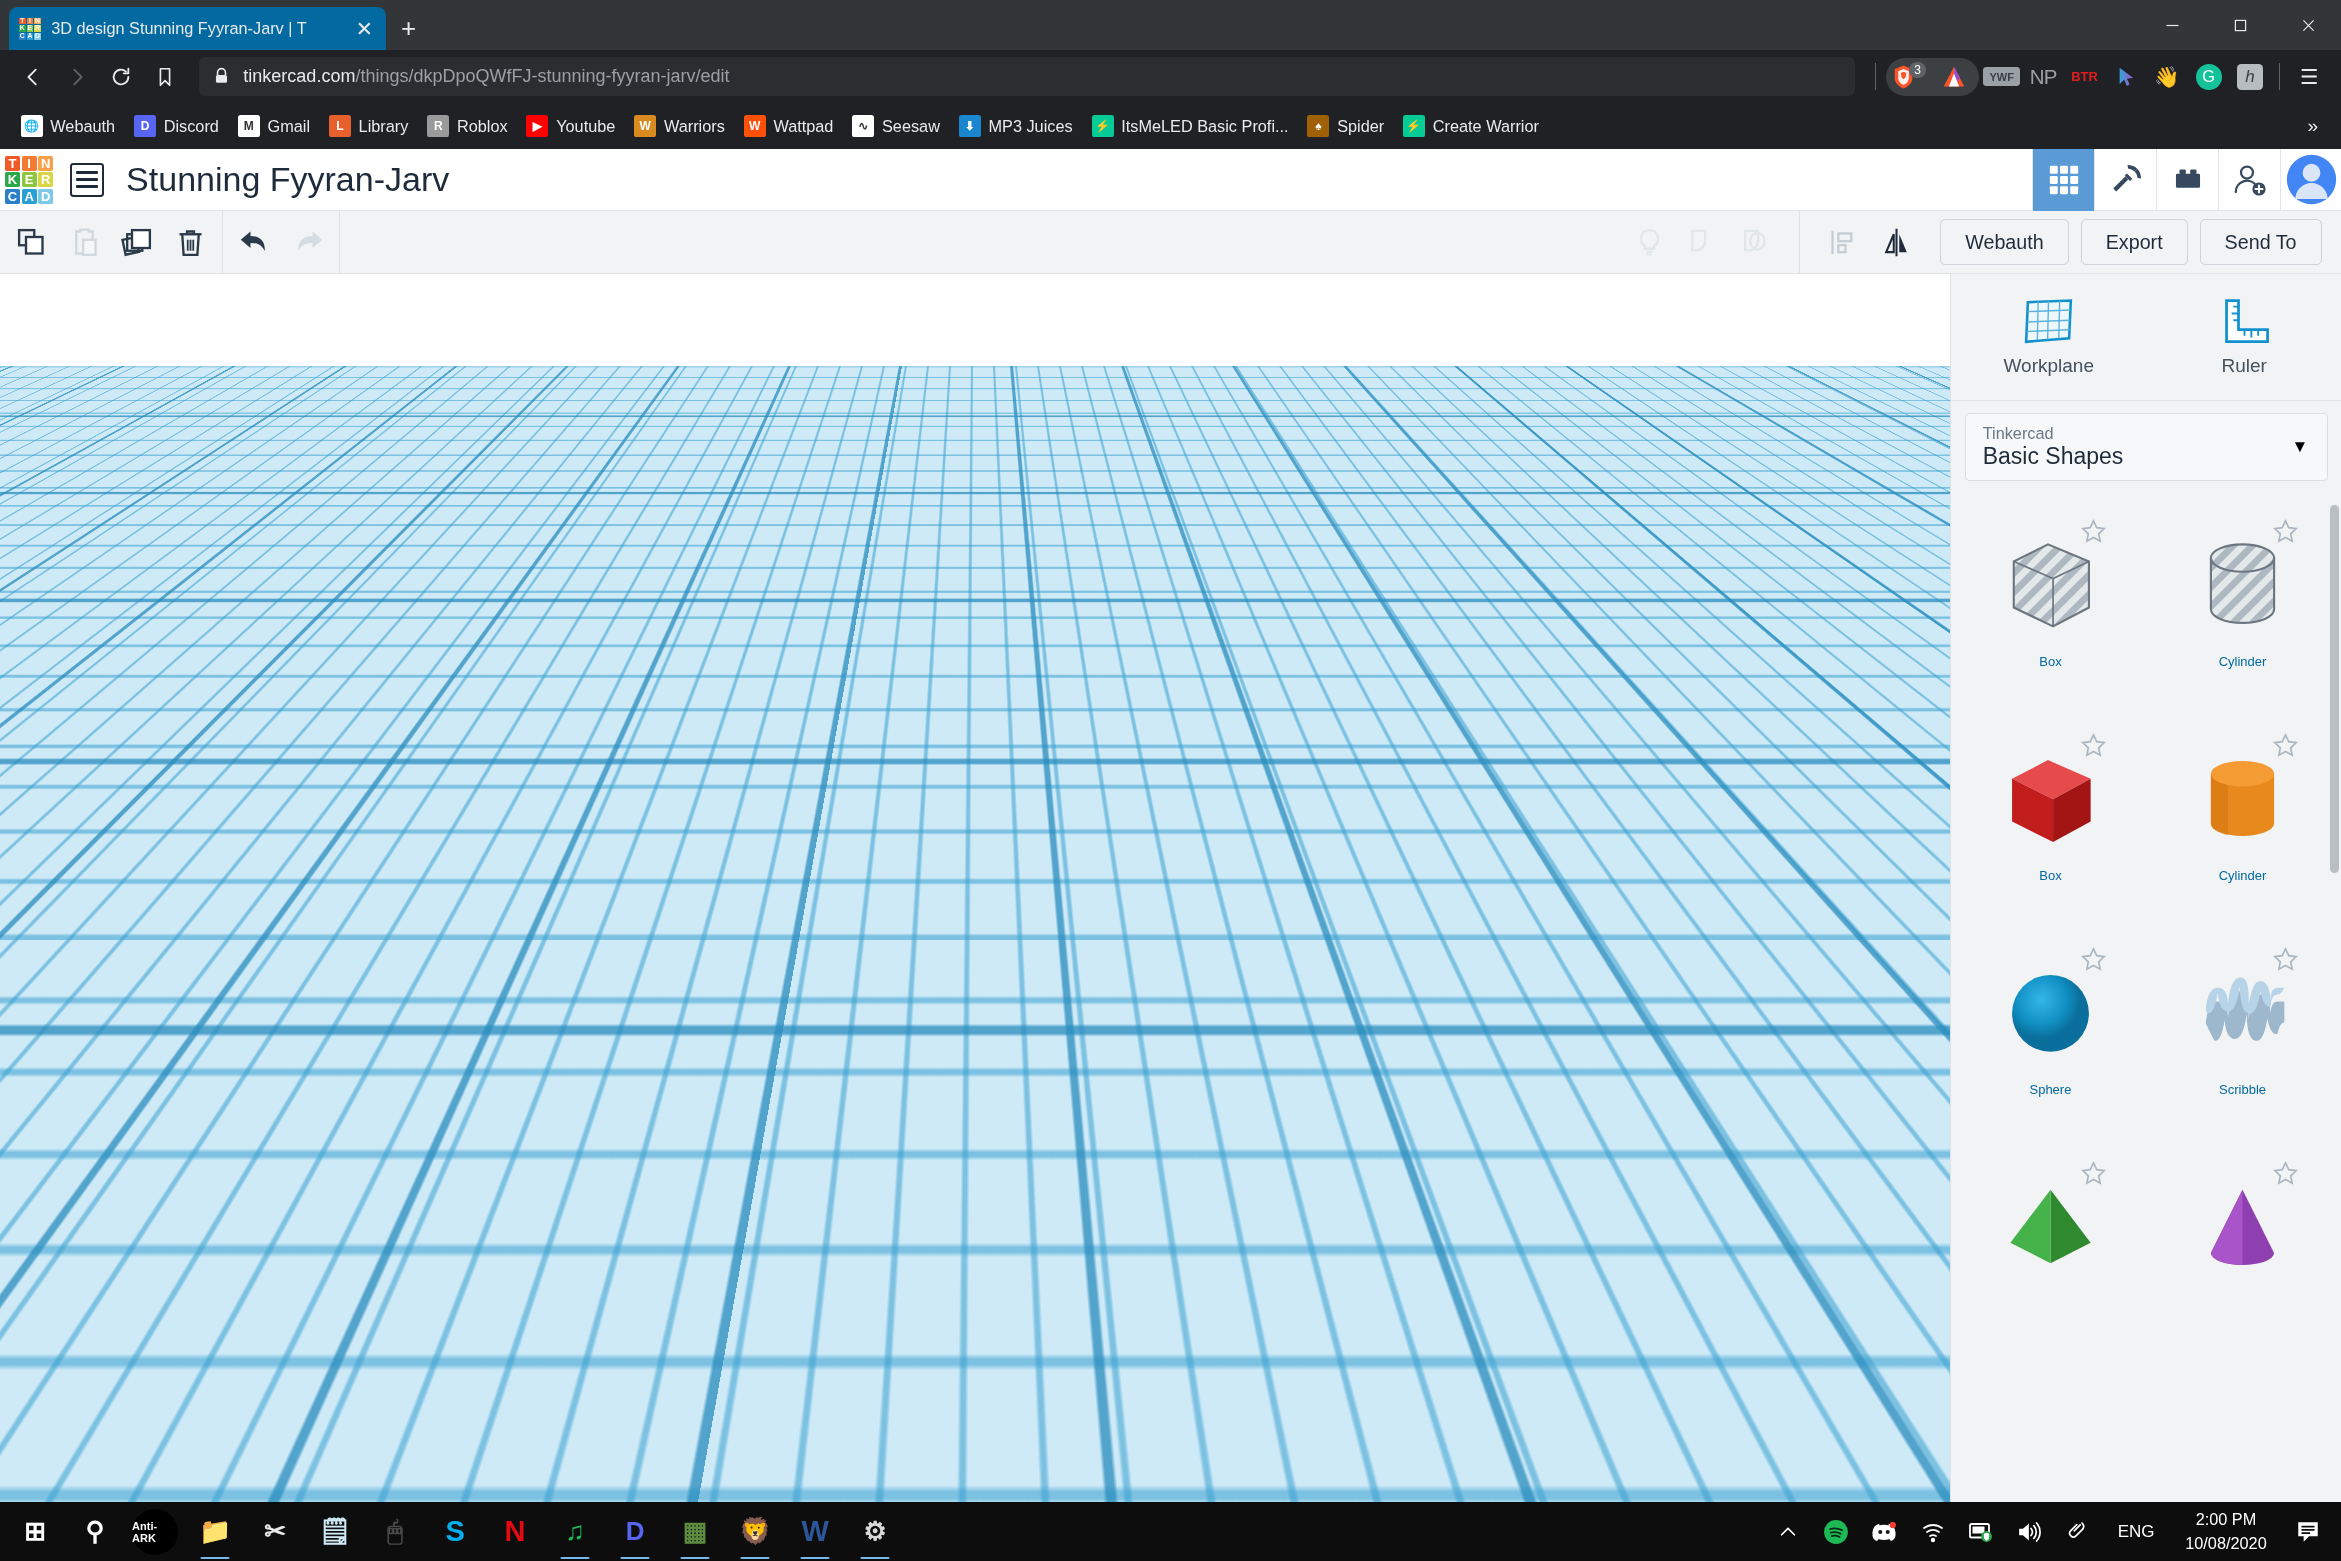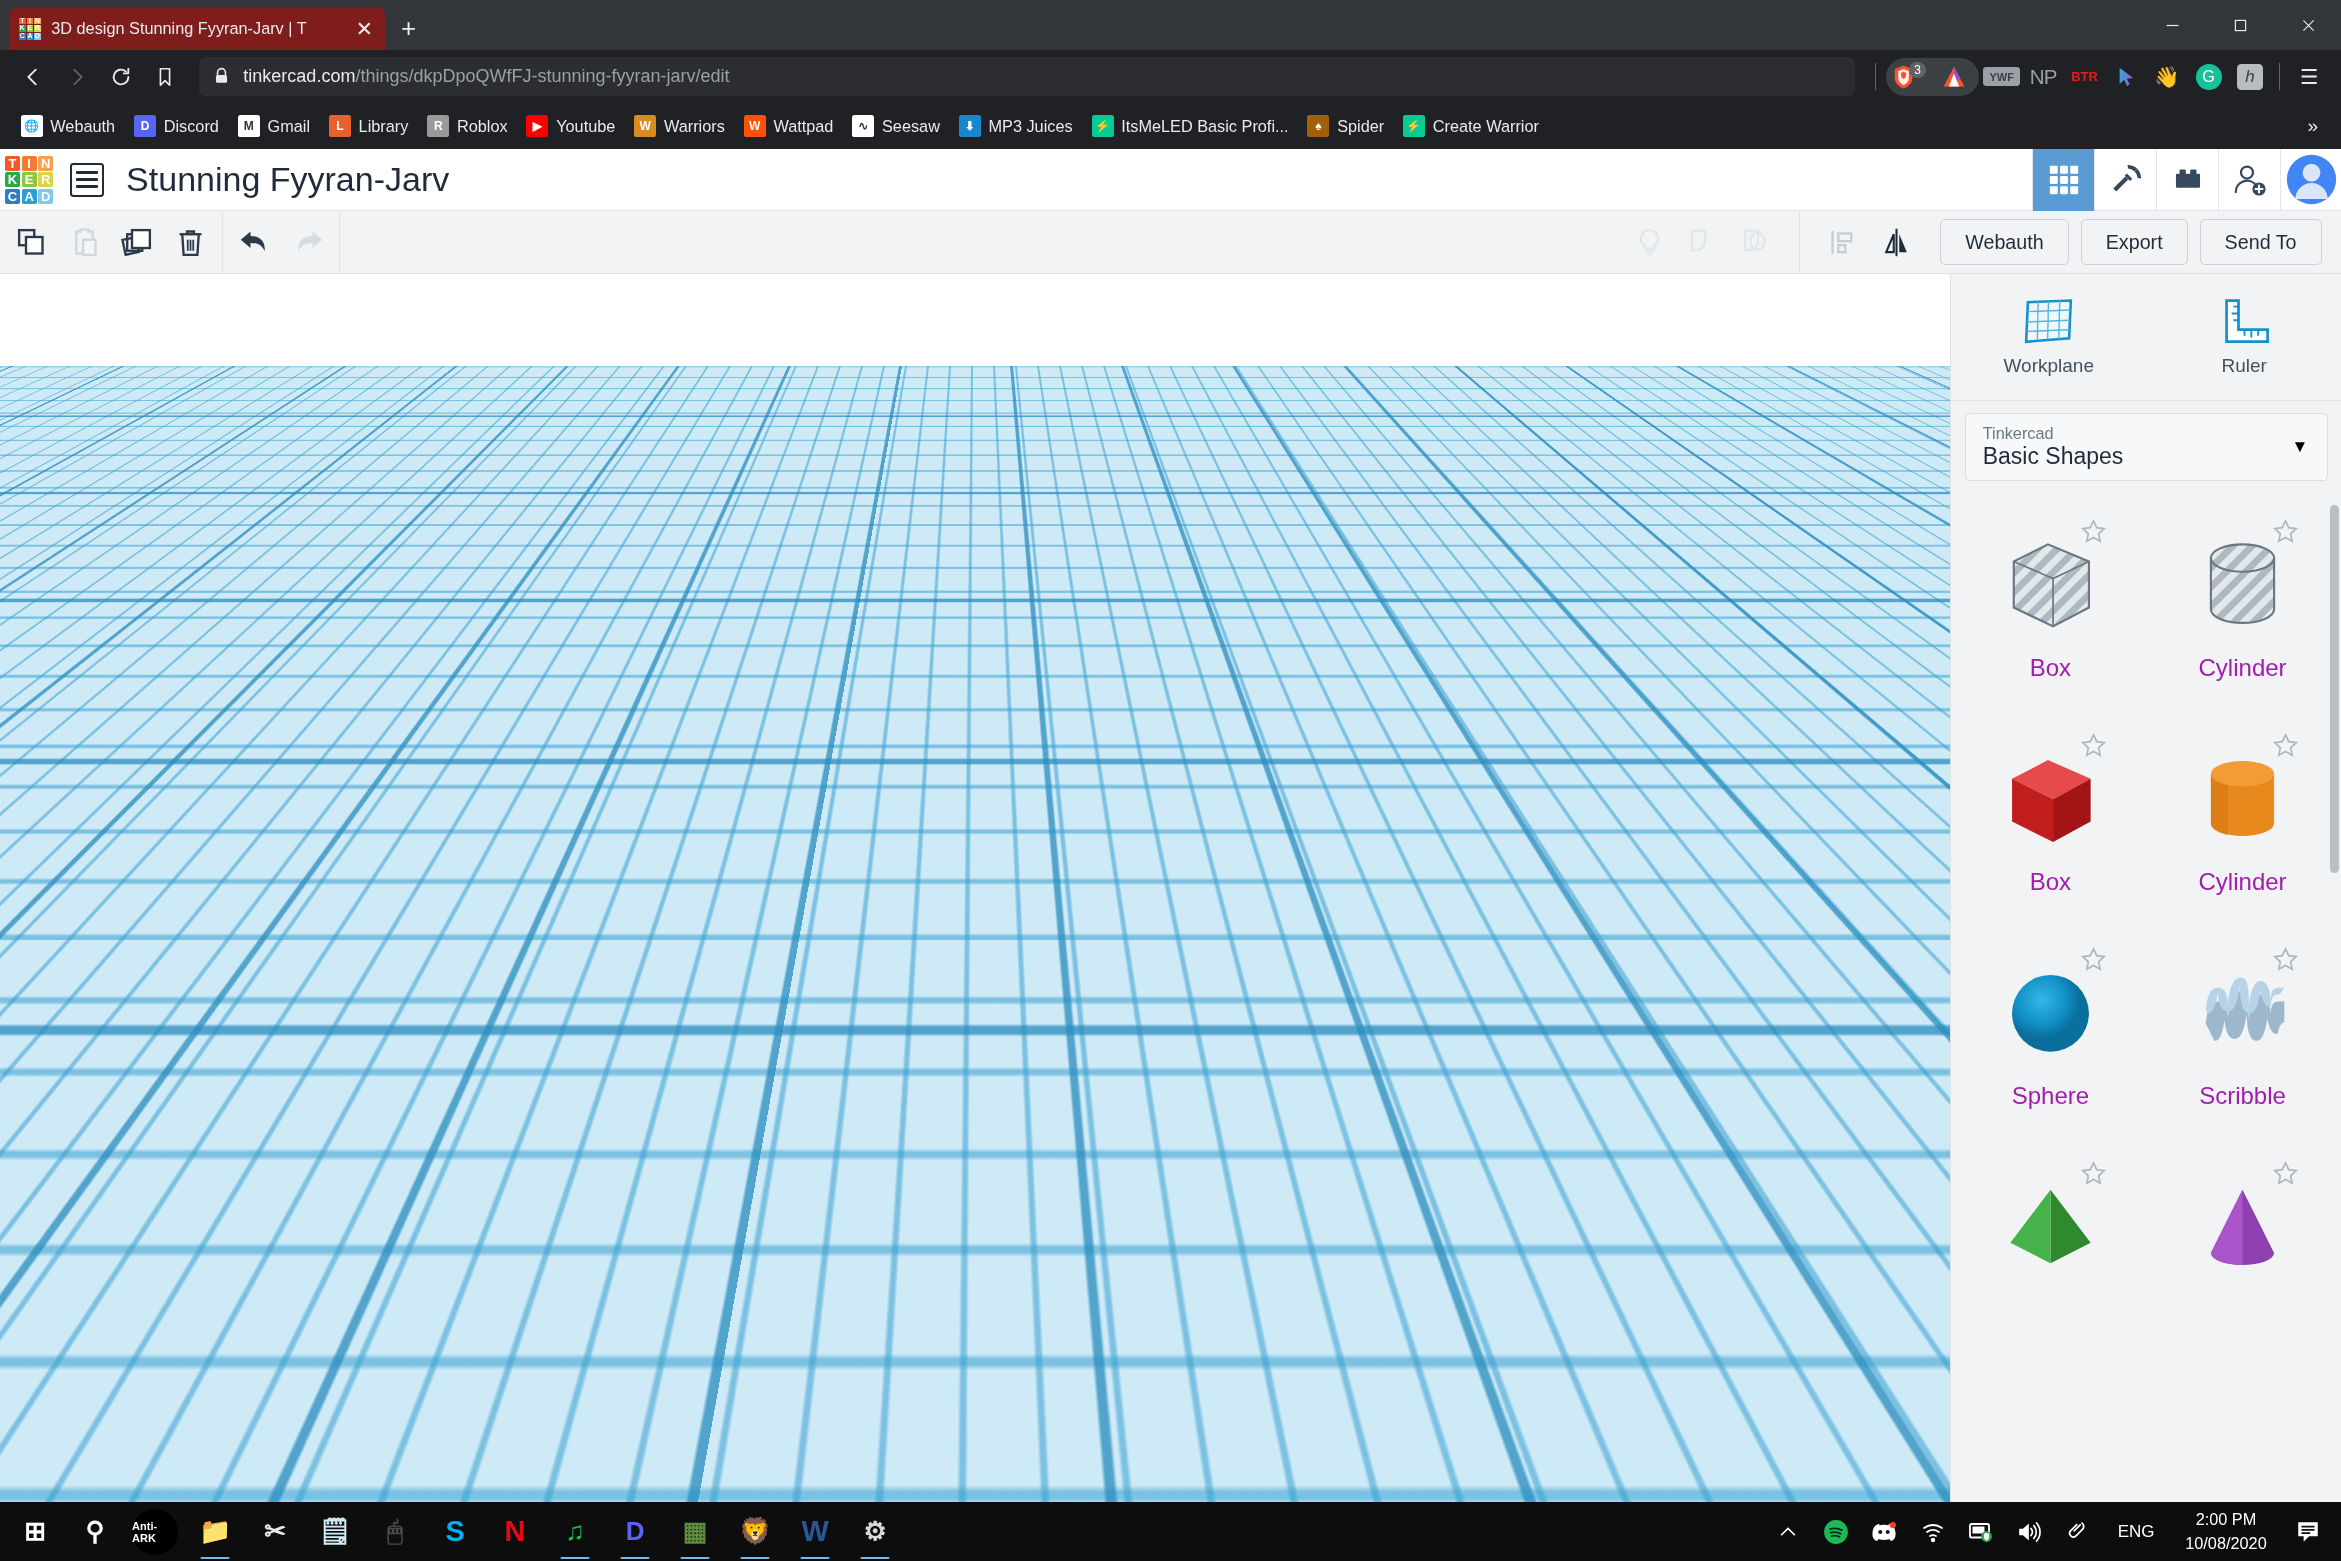--- a/index.html
+++ b/index.html
@@ -11,21 +11,21 @@
   }
 
   
   .browser { width: 2342px; height: 1561px; display: flex; flex-direction: column; background:#202124; }
 
   .tabstrip {
     height: 50px; background: #323639; display: flex; align-items: flex-end;
     padding-left: 8.6px; position: relative;
   }
   .tab {
-    height: 43px; width: 377px; background: #7f1d1d; border-radius: 8.6px 8.6px 0 0;
+    height: 43px; width: 377px; background: #0369a1; border-radius: 8.6px 8.6px 0 0;
     display: flex; align-items: center; padding: 0 10.3px; gap: 10.3px;
   }
   .tab-favicon { width: 22px; height: 22px; flex: 0 0 22px; display:grid;
     grid-template-columns: repeat(3,1fr); grid-template-rows: repeat(3,1fr); gap:0.9px;}
   .tab-favicon i { font-style: normal; font-size: 6.8px; font-weight: bold; color:#fff;
     display:flex; align-items:center; justify-content:center; line-height:1; }
   .tab-title { color: #e8eaed; font-size: 16.3px; white-space: nowrap; overflow: hidden;
     flex: 1; mask-image: linear-gradient(to right, #000 88%, transparent 100%);
     -webkit-mask-image: linear-gradient(to right, #000 88%, transparent 100%); }
   .tab-close { color: #e8eaed; font-size: 20.5px; width: 22px; text-align: center; cursor: pointer; }
@@ -201,21 +201,21 @@
     cursor:pointer; }
   .sb-select .lbl { font-size:16.3px; color:#6b7884; }
   .sb-select .val { font-size:23px; color:#1f2b3a; margin-top:0.9px; }
   .sb-select .car { position:absolute; right:19px; top:50%; transform:translateY(-50%); }
   .sb-grid { flex:1; overflow:hidden; position:relative; background:#f1f3f4;
     padding: 8.6px 3.4px 0 3.4px; }
   .sb-rows { display:grid; grid-template-columns:1fr 1fr; }
   .sb-cell { height:214px; display:flex; flex-direction:column; align-items:center;
     justify-content:flex-start; position:relative; cursor:pointer; padding-top:19px; }
   .sb-art { height:128px; display:flex; align-items:center; justify-content:center; }
-  .sb-name { font-size:24px; color:#a21caf; margin-top:5.1px; }
+  .sb-name { font-size:13px; color:#0369a1; margin-top:5.1px; }
   .sb-star { position:absolute; right:39px; top:15.4px; }
   .sb-scroll { position:absolute; right:3.4px; top:12px; width:8.6px; height:368px;
     background:#b9bfc4; border-radius:4.3px; cursor:pointer; }
 
   
   .collapse { position:absolute; right:0px; top:505px; width:27px; height:65px;
     background:#fff; border:0.9px solid #dfe3e6; border-right:none;
     border-radius:4.3px 0 0 4.3px; display:flex; align-items:center;
     justify-content:center; font-size:26px; color:#44515f; cursor:pointer; z-index:6; }
 

